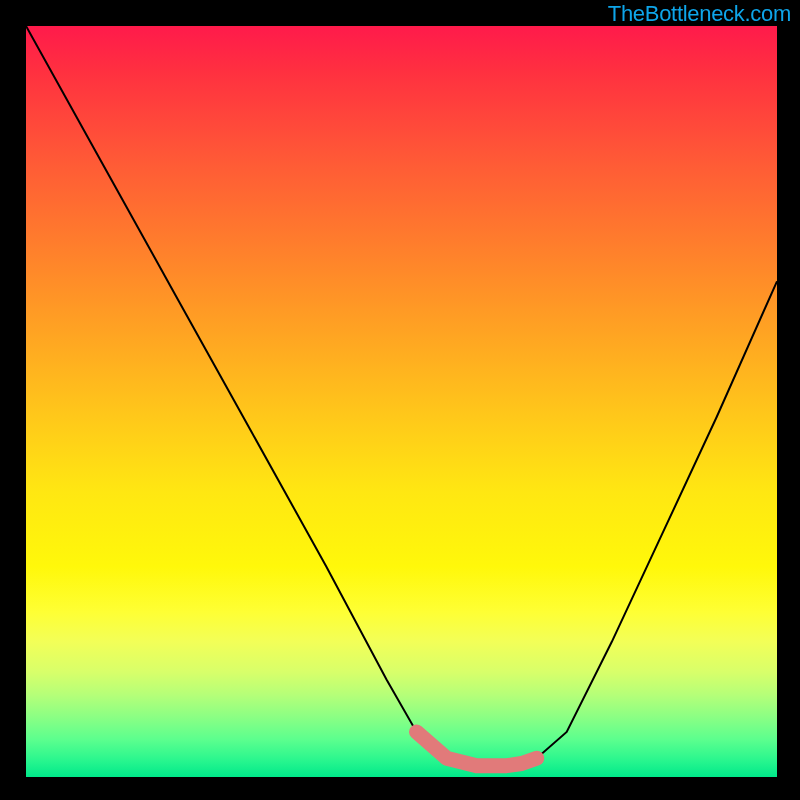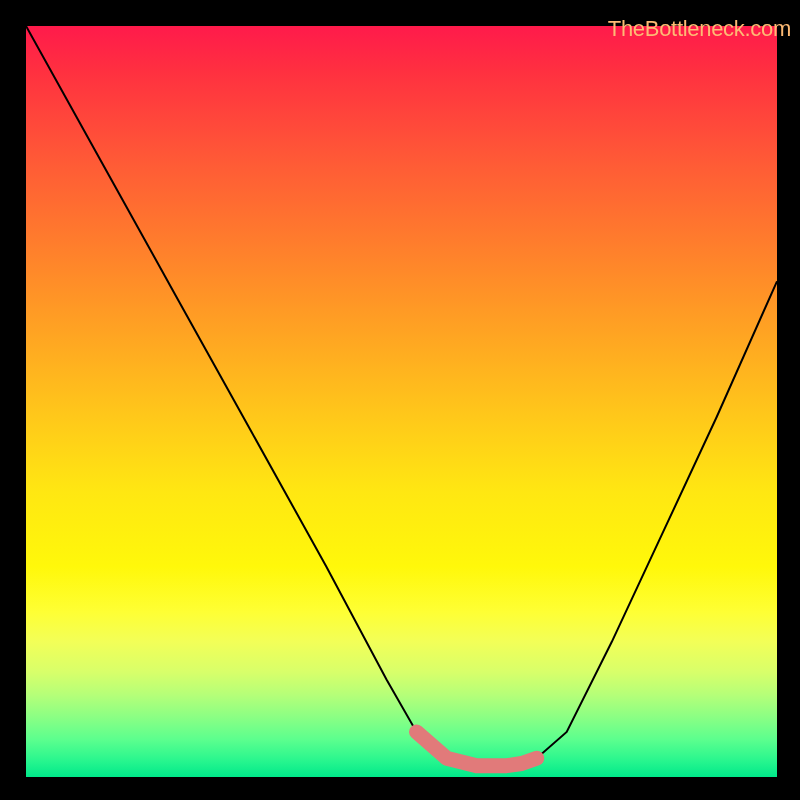--- a/index.html
+++ b/index.html
@@ -36,23 +36,23 @@
       #d8ff6a 86%,
       #b6ff78 89%,
       #8bff84 92%,
       #5cff8e 95%,
       #25f58e 98%,
       #00e88a 100%
     );
   }
   .watermark {
     position: absolute;
-    top: 16px;
+    top: 1px;
     right: 9px;
-    color: #fdba74;
+    color: #0ea5e9;
     font-size: 22px;
     letter-spacing: -0.3px;
   }
   svg.curve {
     position: absolute;
     left: 0;
     top: 0;
     width: 751px;
     height: 751px;
     pointer-events: none;

